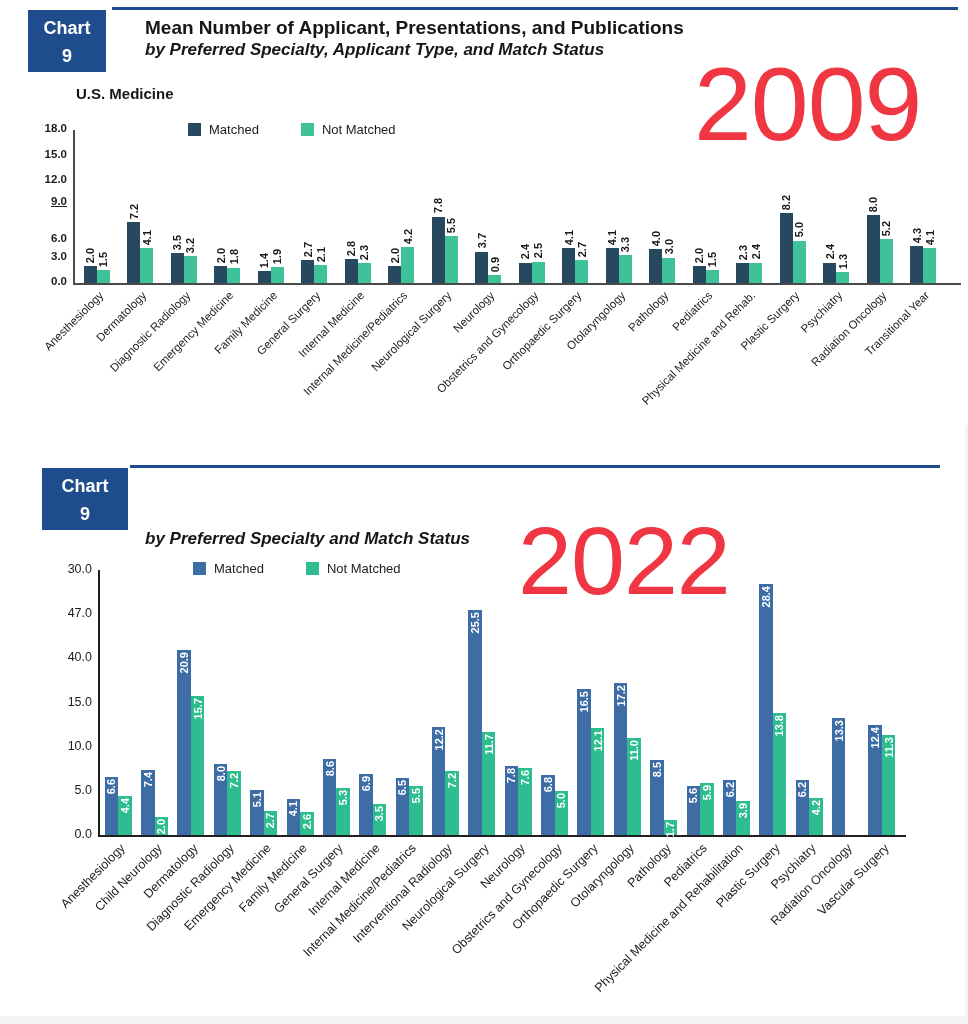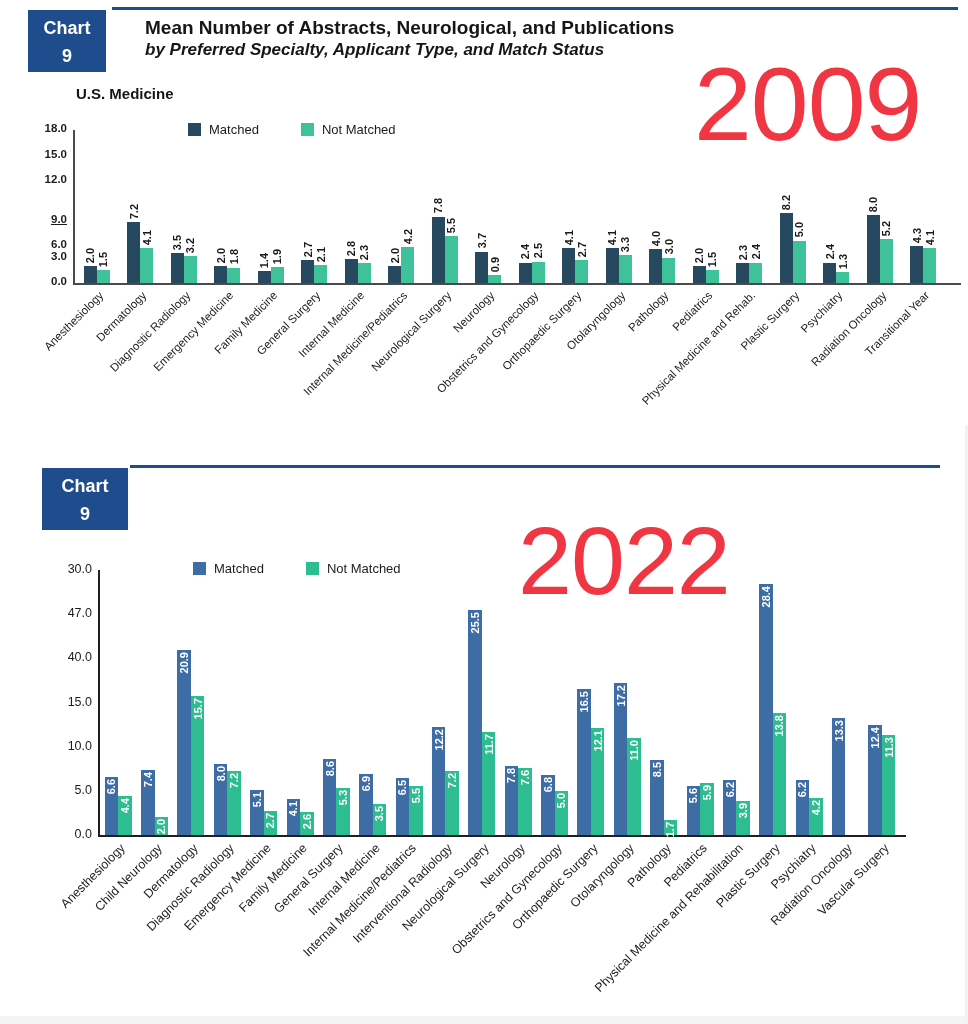--- a/index.html
+++ b/index.html
@@ -62,32 +62,32 @@
 <body>
 
 <div class="screen">
 
   <div class="panel" id="panel-2009">
     <div class="rule"></div>
     <div class="badge">
       <div>Chart</div>
       <div>9</div>
     </div>
-    <div class="chart-title">Mean Number of Abstracts, Neurological, and Publications</div>
+    <div class="chart-title">Mean Number of Applicant, Presentations, and Publications</div>
     <div class="chart-subtitle">by Preferred Specialty, Applicant Type, and Match Status</div>
     <div class="group-note">U.S. Medicine</div>
     <div class="year-overlay">2009</div>
   <div class="plot" style="left: 75px; top: 130px; width: 870px; height: 153px;">
         <div class="axis" style="left: -2px; top: 0px; width: 2px; height: 155px;"></div>
         <div class="axis" style="left: -2px; top: 153px; width: 888px; height: 2px;"></div>
         <div class="ytick" style="top: -8px;">18.0</div>
         <div class="ytick" style="top: 17.5px;">15.0</div>
         <div class="ytick" style="top: 43px;">12.0</div>
-        <div class="ytick" style="top: 83px; text-decoration: underline;">9.0</div>
-        <div class="ytick" style="top: 108px;">6.0</div>
+        <div class="ytick" style="top: 65px; text-decoration: underline;">9.0</div>
+        <div class="ytick" style="top: 102px;">6.0</div>
         <div class="ytick" style="top: 119.5px;">3.0</div>
         <div class="ytick" style="top: 145px;">0.0</div>
         <div class="bar" style="left: 8.75px; width: 13px; height: 17px; background: rgb(39, 73, 95);"></div>
         <div class="vlab above" style="left: 8.25px; width: 14px; bottom: 20px;">2.0</div>
         <div class="bar" style="left: 21.75px; width: 13px; height: 12.75px; background: rgb(63, 194, 154);"></div>
         <div class="vlab above" style="left: 21.25px; width: 14px; bottom: 15.75px;">1.5</div>
         <div class="xcat" style="left: -238.25px; top: 159px;">Anesthesiology</div>
         <div class="bar" style="left: 52.25px; width: 13px; height: 61.2px; background: rgb(39, 73, 95);"></div>
         <div class="vlab above" style="left: 51.75px; width: 14px; bottom: 64.2px;">7.2</div>
         <div class="bar" style="left: 65.25px; width: 13px; height: 34.85px; background: rgb(63, 194, 154);"></div>
@@ -195,20 +195,21 @@
         </div>
       </div>
     </div>
 
   <div class="panel" id="panel-2022">
     <div class="rule"></div>
     <div class="badge">
       <div>Chart</div>
       <div>9</div>
     </div>
+    <div class="chart-subtitle">by Preferred Specialty and Match Status</div>
     <div class="year-overlay">2022</div>
   <div class="plot" style="left: 100px; top: 145px; width: 800px; height: 265px;">
         <div class="axis" style="left: -2px; top: 0px; width: 2px; height: 267px;"></div>
         <div class="axis" style="left: -2px; top: 265px; width: 808px; height: 2px;"></div>
         <div class="ytick" style="top: -8px;">30.0</div>
         <div class="ytick" style="top: 36.1667px;">47.0</div>
         <div class="ytick" style="top: 80.3333px;">40.0</div>
         <div class="ytick" style="top: 124.5px;">15.0</div>
         <div class="ytick" style="top: 168.667px;">10.0</div>
         <div class="ytick" style="top: 212.833px;">5.0</div>

